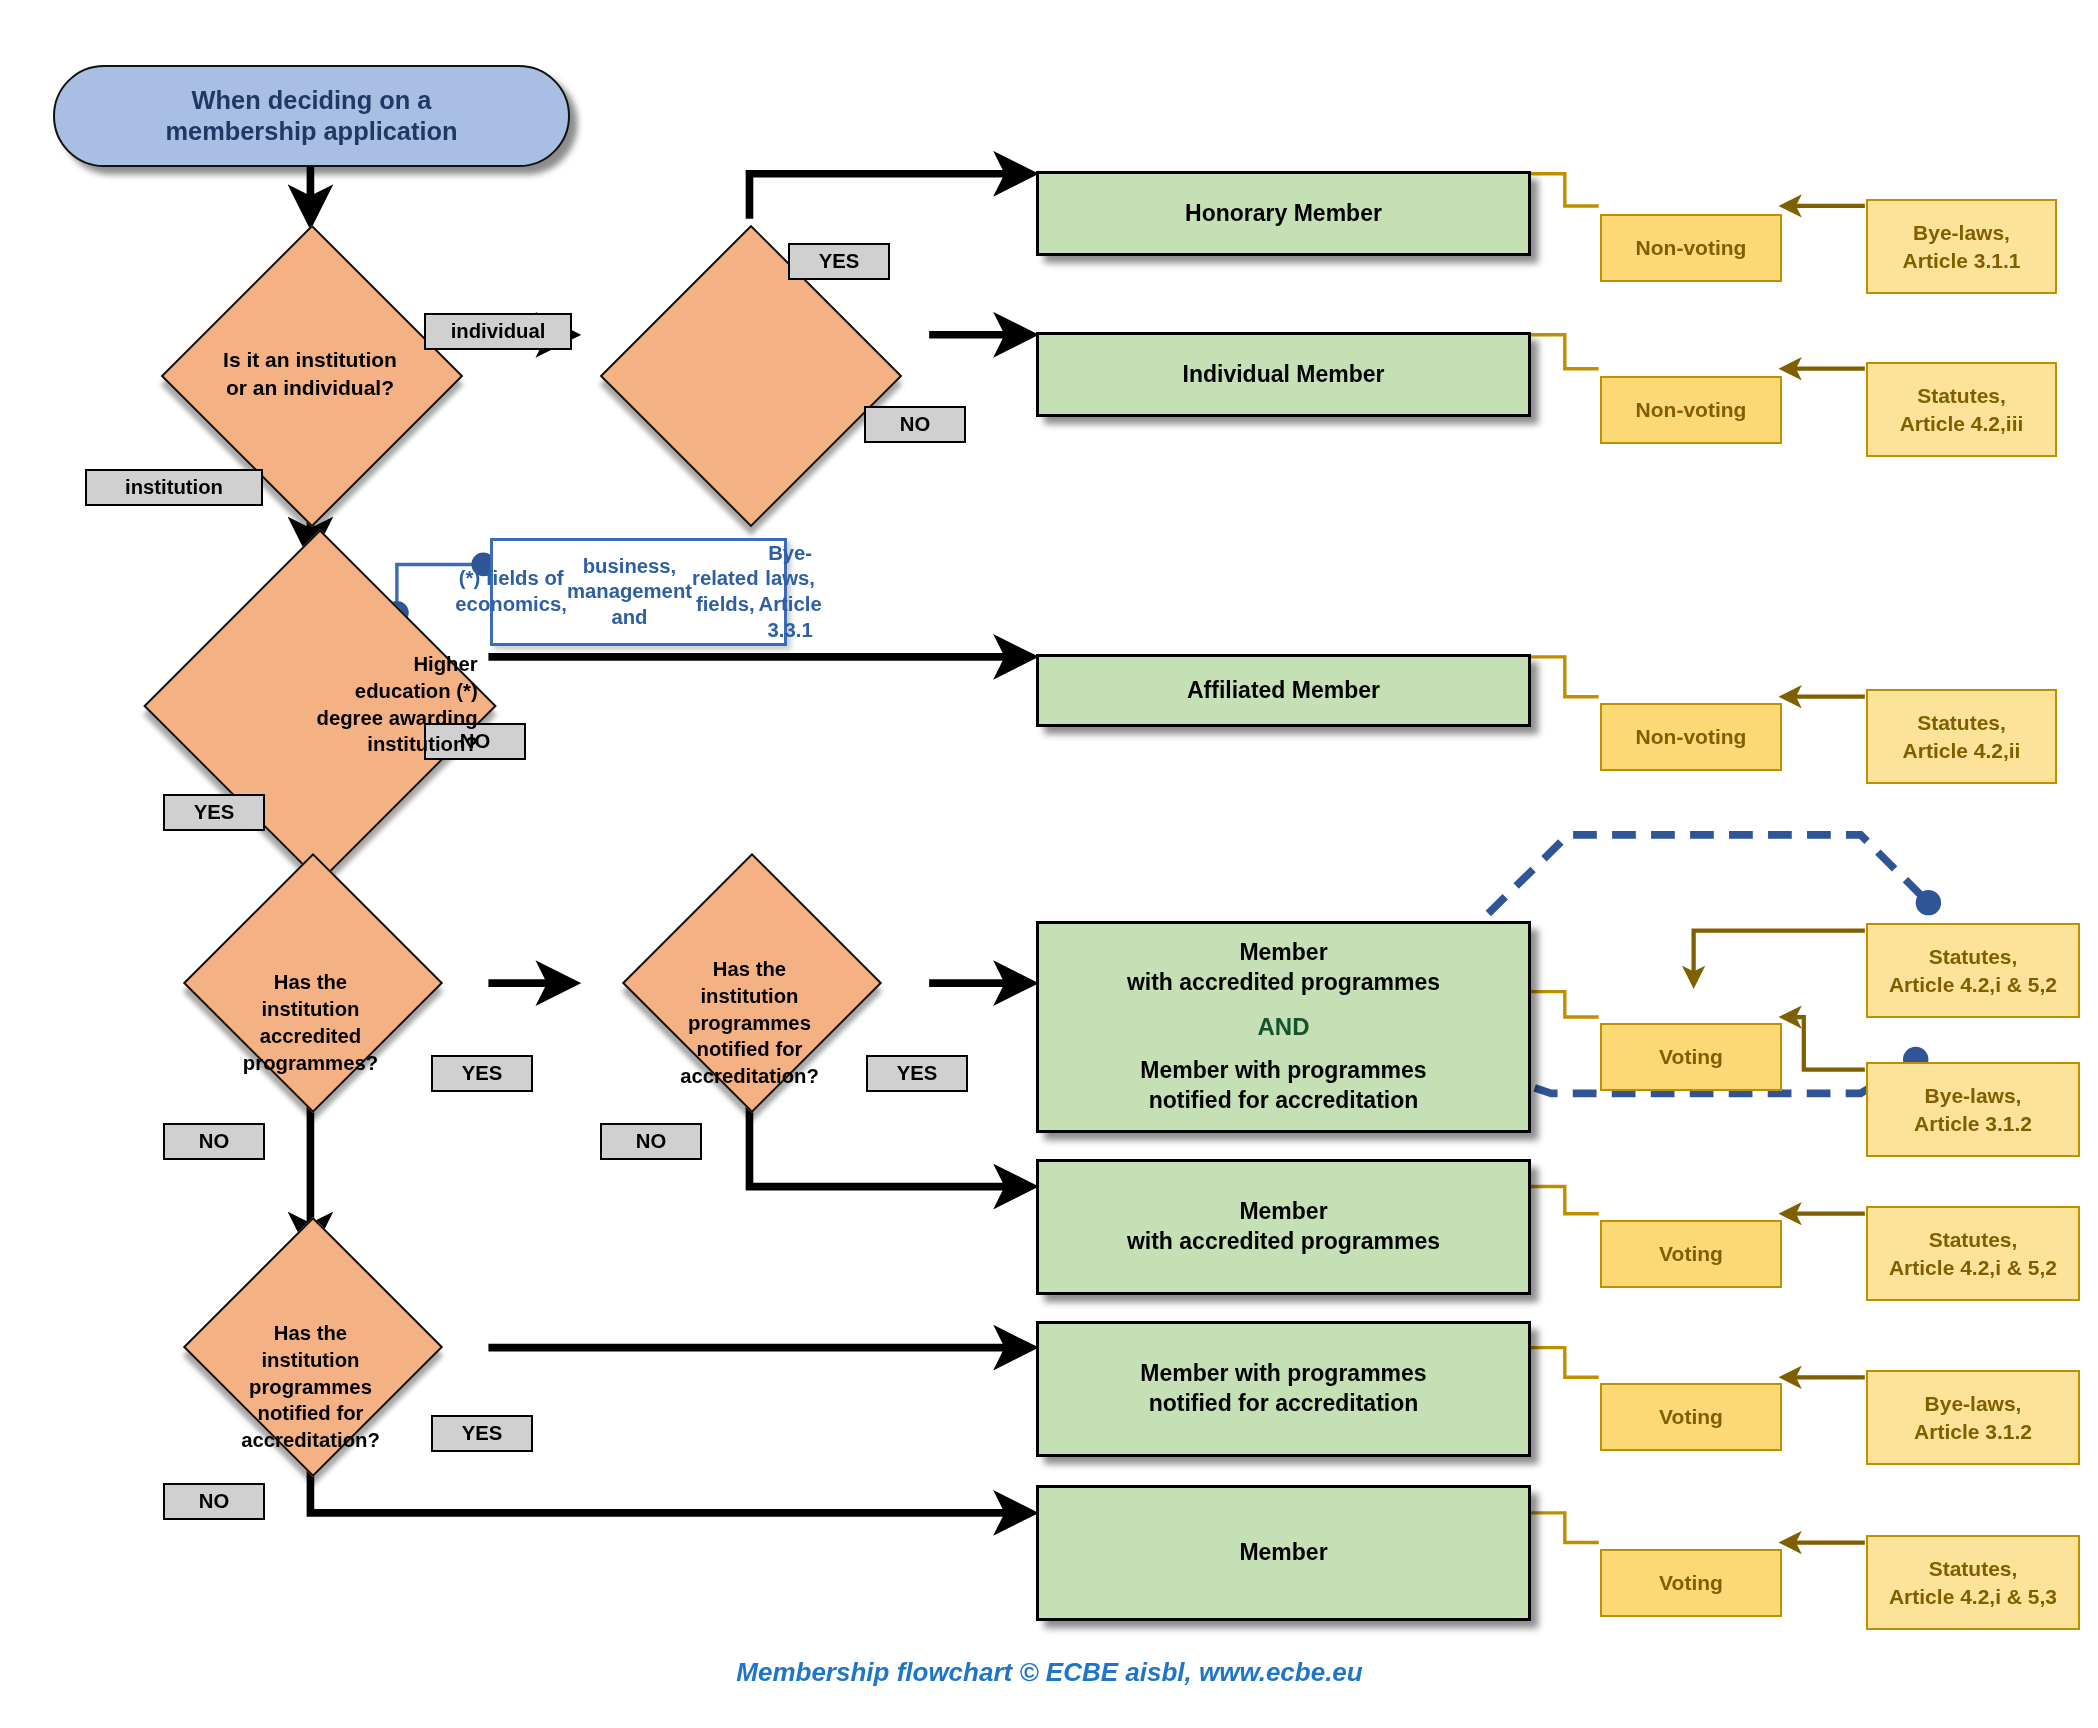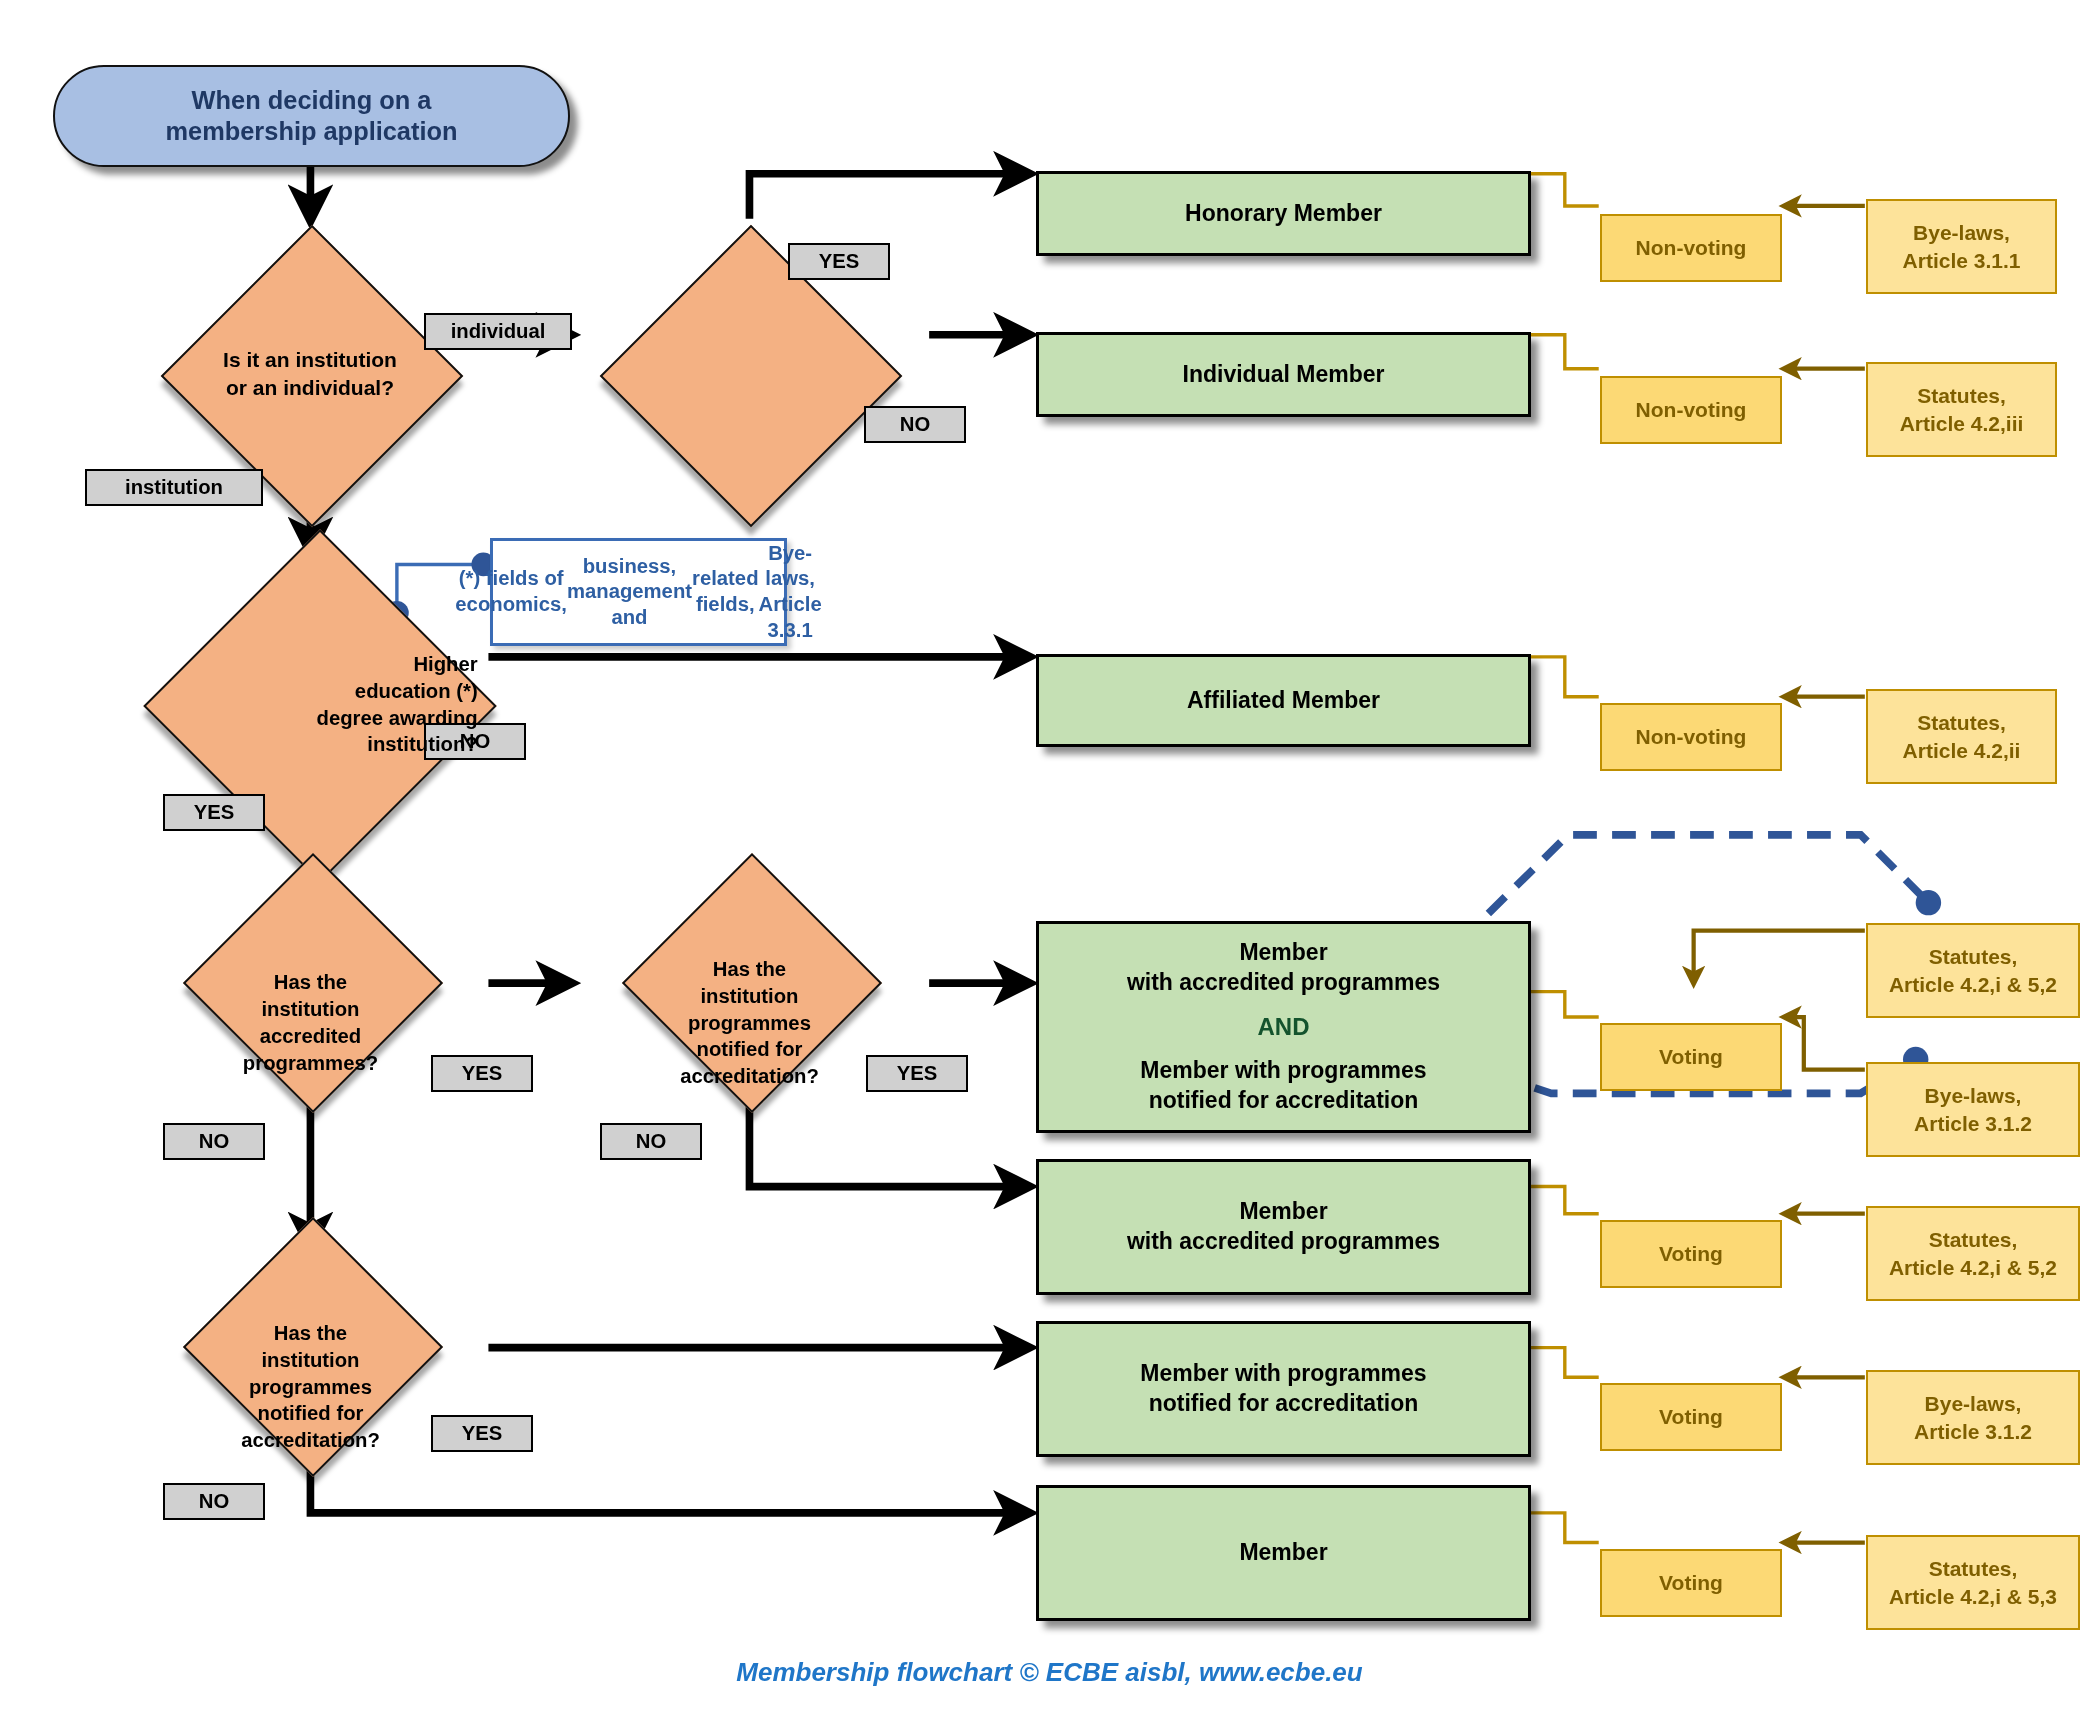--- a/index.html
+++ b/index.html
@@ -258,21 +258,21 @@
     <div>Individual Member</div>
   </div>
   <div class="node yellow" style="left:1600px;top:336px;width:182px;height:68px;">
     <span>Non-voting</span>
   </div>
   <div class="node yellow light" style="left:1866px;top:322px;width:191px;height:95px;flex-direction:column;">
     <div>Statutes,</div>
     <div>Article 4.2,iii</div>
   </div>
 
-  <div class="node green" style="left:1036px;top:614px;width:495px;height:93px;">
+  <div class="node green" style="left:1036px;top:614px;width:495px;height:73px;">
     <div>Affiliated  Member</div>
   </div>
   <div class="node yellow" style="left:1600px;top:663px;width:182px;height:68px;">
     <span>Non-voting</span>
   </div>
   <div class="node yellow light" style="left:1866px;top:649px;width:191px;height:95px;flex-direction:column;">
     <div>Statutes,</div>
     <div>Article 4.2,ii</div>
   </div>
 

